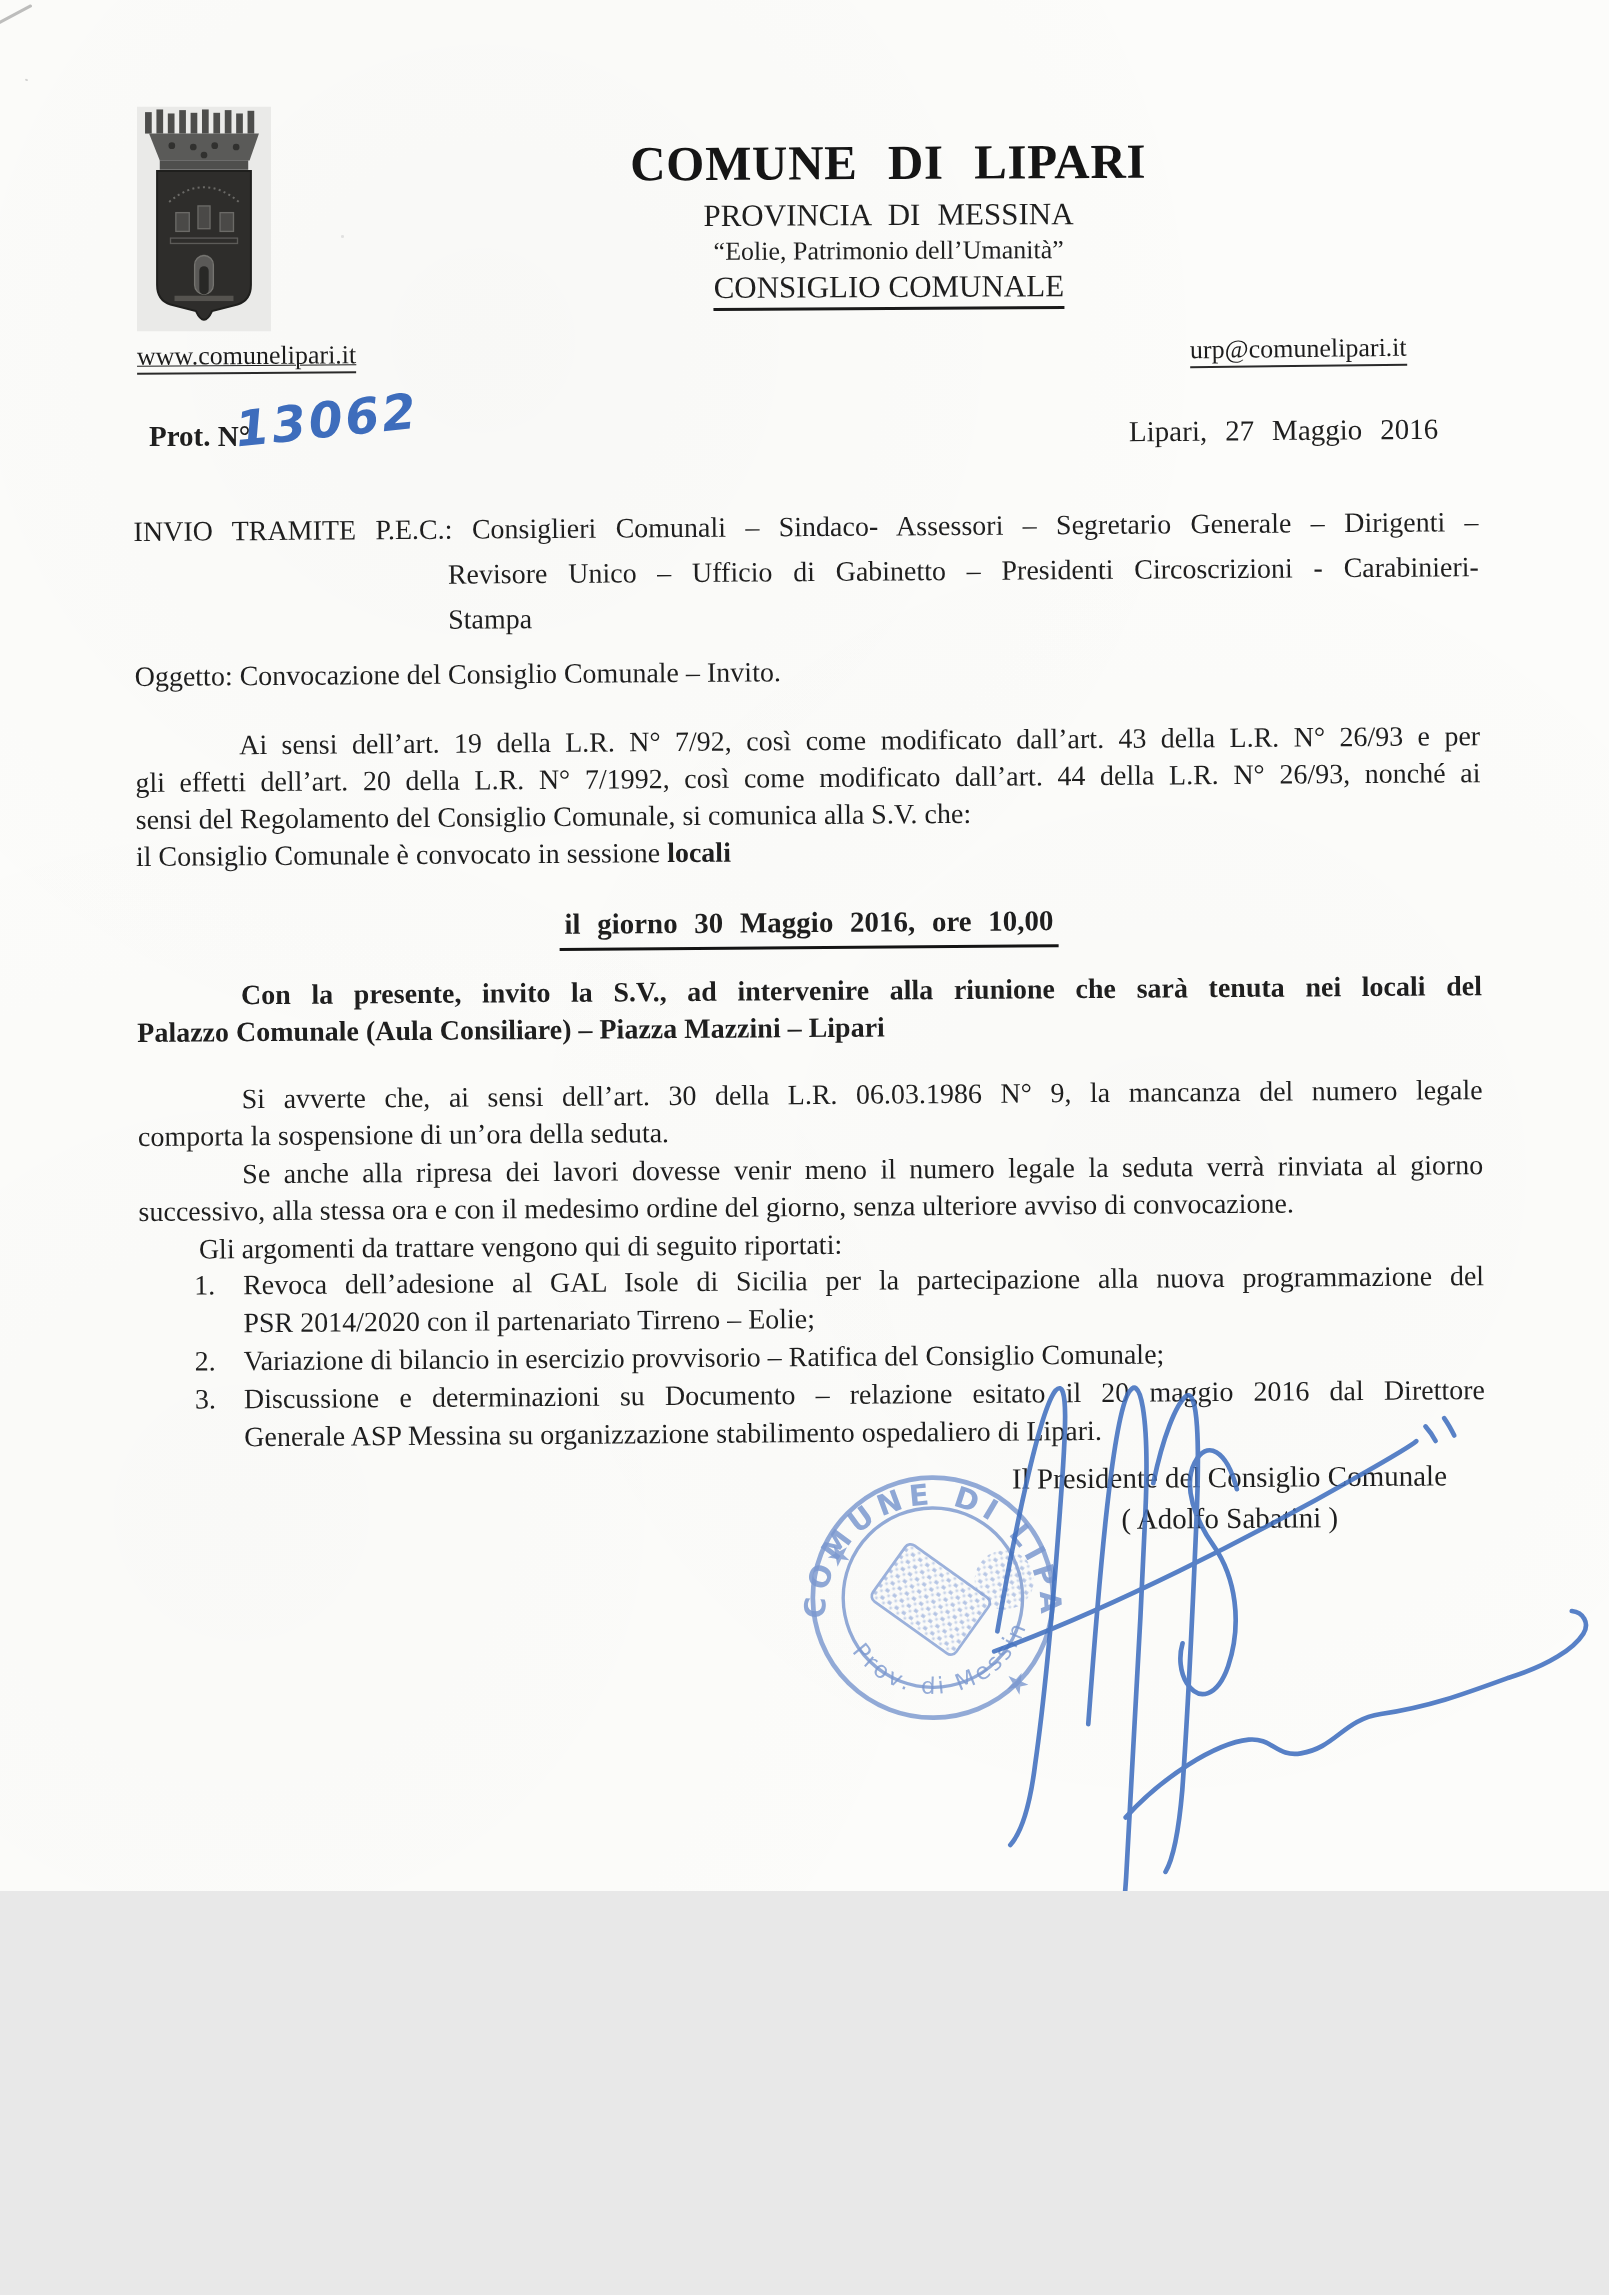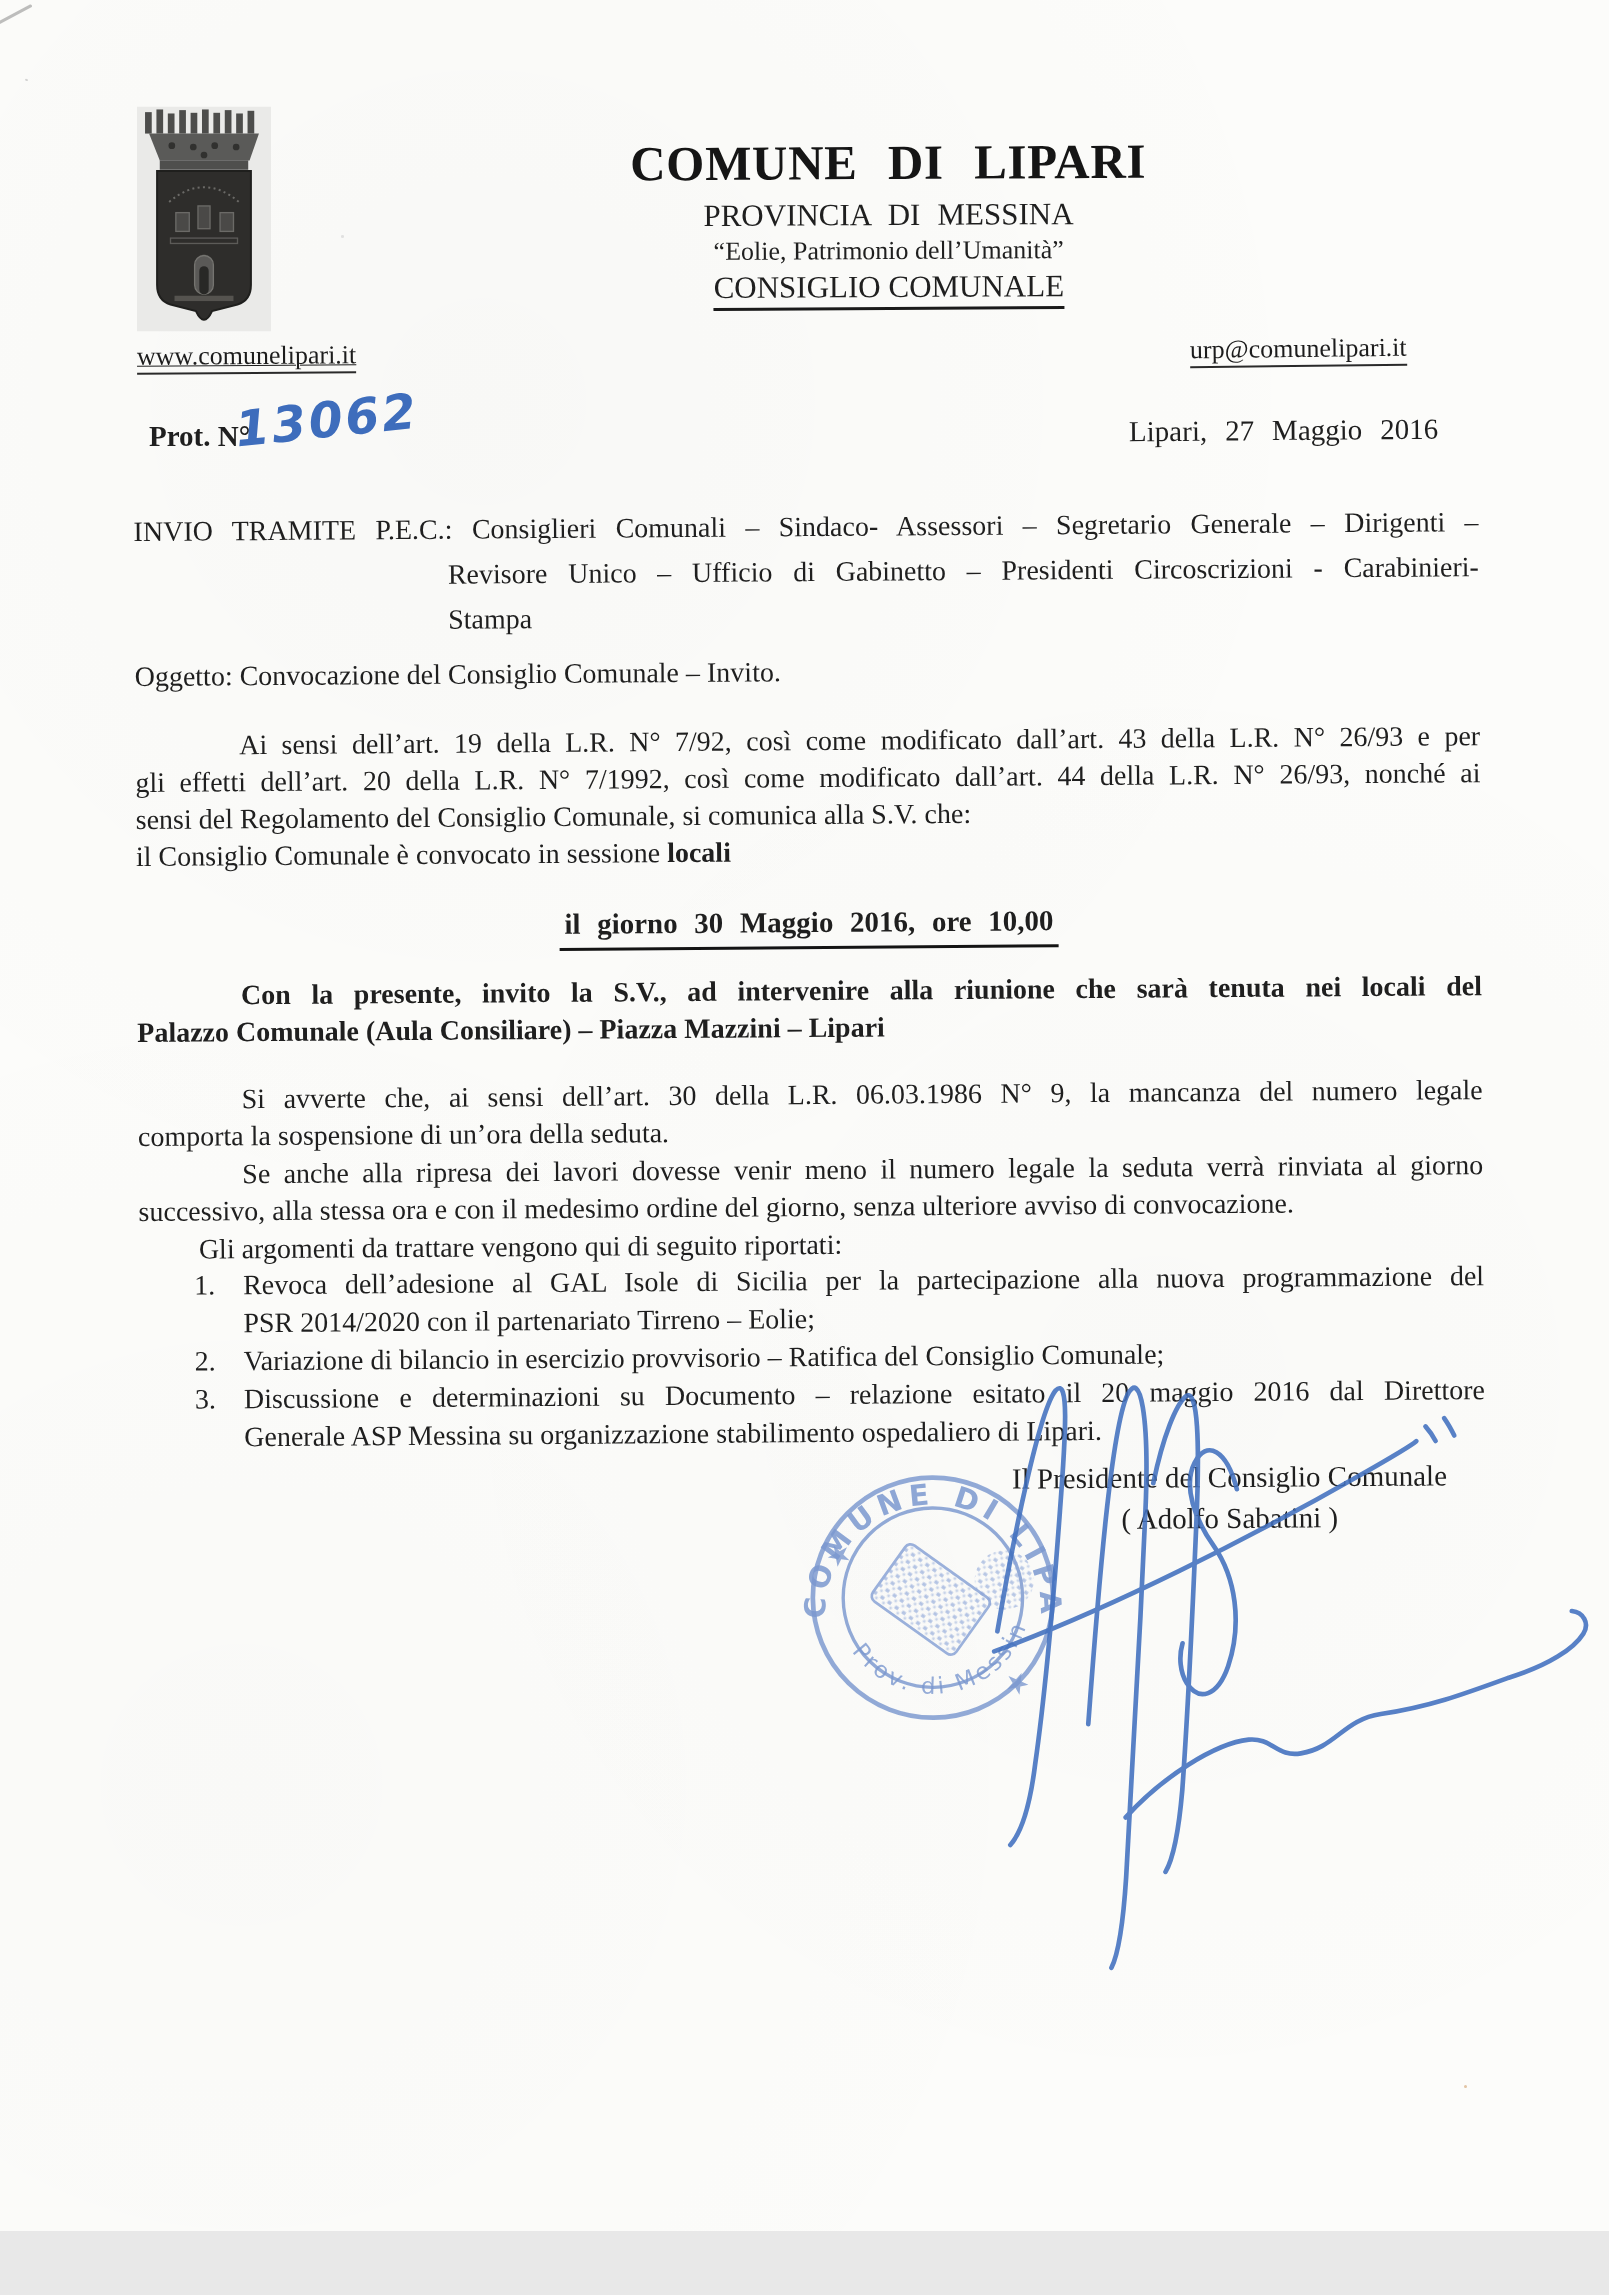--- a/index.html
+++ b/index.html
@@ -1,17 +1,17 @@
 <!DOCTYPE html>
 <html style="font-size:10.7px"><head>
 <meta charset="utf-8">
 <style>
   html,body { margin:0; padding:0; background:#e8e8e8; }
   .page {
-    position:relative; width:1610px; height:2231px;
+    position:relative; width:1610px; height:1891px;
     background:#fcfcfa; overflow:hidden;
     font-family:"Liberation Serif","DejaVu Serif",serif;
     color:#1f1f1f;
   }
   .page::before {
     content:""; position:absolute; inset:0; pointer-events:none;
     background:
       radial-gradient(circle at 30% 18%, rgba(0,0,0,.016), transparent 42%),
       radial-gradient(circle at 72% 62%, rgba(0,0,0,.013), transparent 45%),
       radial-gradient(circle at 15% 80%, rgba(0,0,0,.010), transparent 40%);

